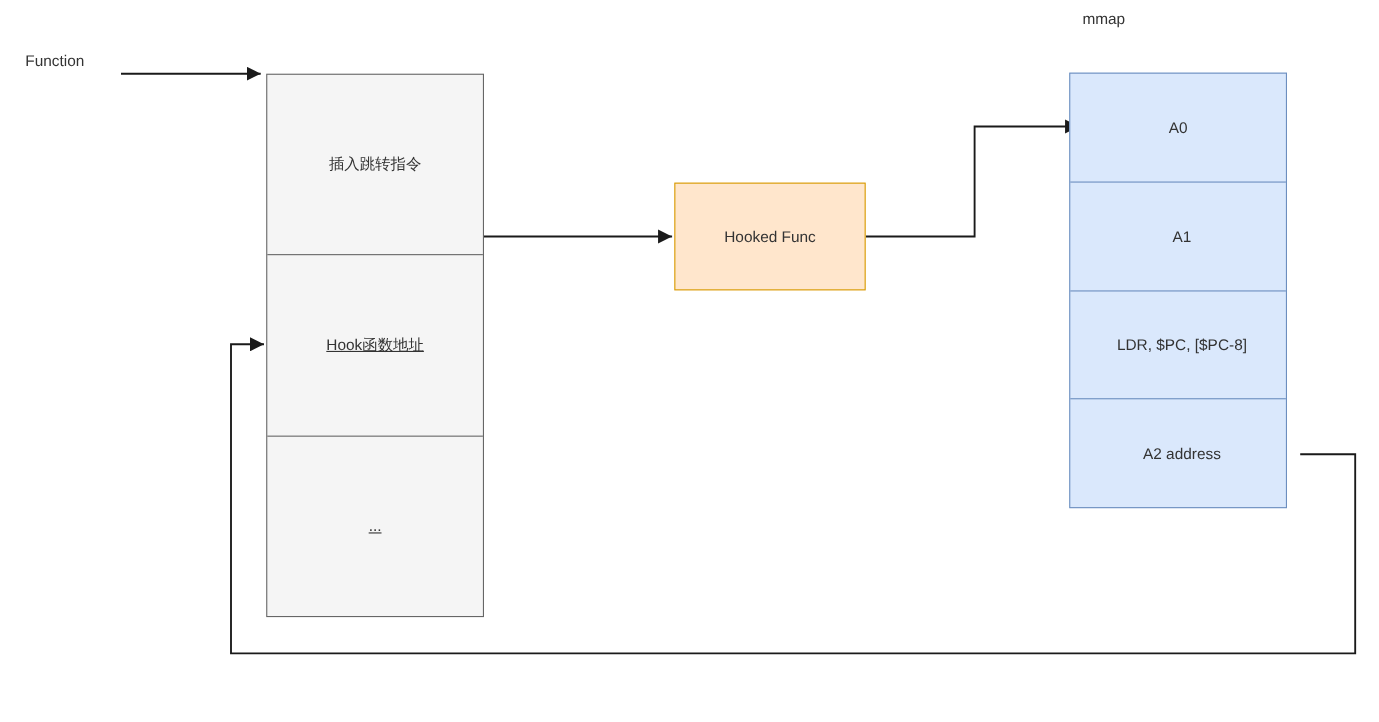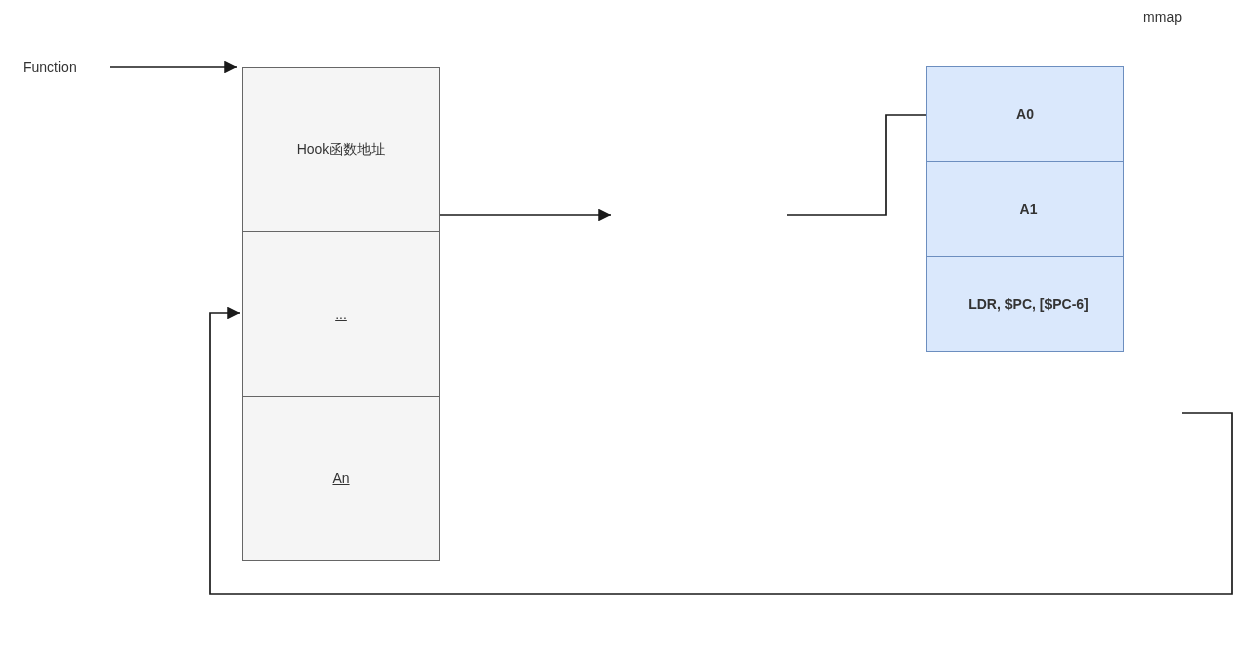--- a/index.html
+++ b/index.html
@@ -18,22 +18,22 @@
   }
   .abs { position: absolute; box-sizing: border-box; }
 
   
   .float-label {
     font-size: 14px;
     line-height: 18px;
     color: #333333;
     white-space: nowrap;
   }
-  #function-label { left: 23px; top: 58px; text-align: center; }
-  #mmap-label { left: 984px; top: 8px; width: 198px; text-align: right; }
+  #function-label { left: 23px; top: 46px; text-align: center; }
+  #mmap-label { left: 984px; top: 8px; width: 198px; text-align: left; }
 
   
   .stack {
     display: flex;
     flex-direction: column;
   }
   .stack .cell {
     flex: 1 1 0;
     display: flex;
     align-items: center;
@@ -43,24 +43,23 @@
     padding: 0 6px;
   }
   #function-stack {
     left: 242px; top: 67px; width: 198px; height: 494px;
     background: var(--gray-fill);
     border: 1px solid var(--gray-stroke);
   }
   #function-stack .cell + .cell { border-top: 1px solid var(--gray-stroke); text-decoration: underline; }
 
   #mmap-stack {
-    left: 926px; top: 66px; width: 198px; height: 286px;
+    left: 972px; top: 66px; width: 198px; height: 396px;
     background: var(--blue-fill);
     border: 1px solid var(--blue-stroke);
-    font-weight: bold;
   }
   #mmap-stack .cell + .cell { border-top: 1px solid var(--blue-stroke); padding-left: 13px; }
 
   #hooked-func-box {
     left: 613px; top: 166px; width: 174px; height: 98px;
     background: var(--orange-fill);
     border: 1px solid var(--orange-stroke);
     display: flex;
     align-items: center;
     justify-content: center;
@@ -94,25 +93,29 @@
     <path class="connector" d="M110 67 H237" marker-end="url(#arrowhead)"></path>
     <path class="connector" d="M440 215 H611" marker-end="url(#arrowhead)"></path>
     <path class="connector" d="M787 215 H886 V115 H981" marker-end="url(#arrowhead)"></path>
     <path class="connector" d="M1182 413 H1232 V594 H210 V313 H240" marker-end="url(#arrowhead)"></path>
   </svg>
 
   <div class="abs float-label" id="function-label">Function</div>
   <div class="abs float-label" id="mmap-label">mmap</div>
 
   <div class="abs stack" id="function-stack">
+    <div class="cell">插入跳转指令</div>
     <div class="cell">Hook函数地址</div>
     <div class="cell">...</div>
-    <div class="cell">An</div>
   </div>
 
+  <div class="abs" id="hooked-func-box">
+    <span>Hooked Func</span>
+  </div>
 
   <div class="abs stack" id="mmap-stack">
     <div class="cell">A0</div>
     <div class="cell">A1</div>
-    <div class="cell">LDR, $PC, [$PC-6]</div>
+    <div class="cell">LDR, $PC, [$PC-8]</div>
+    <div class="cell">A2 address</div>
   </div>
 
 </div>
 
 </body></html>

